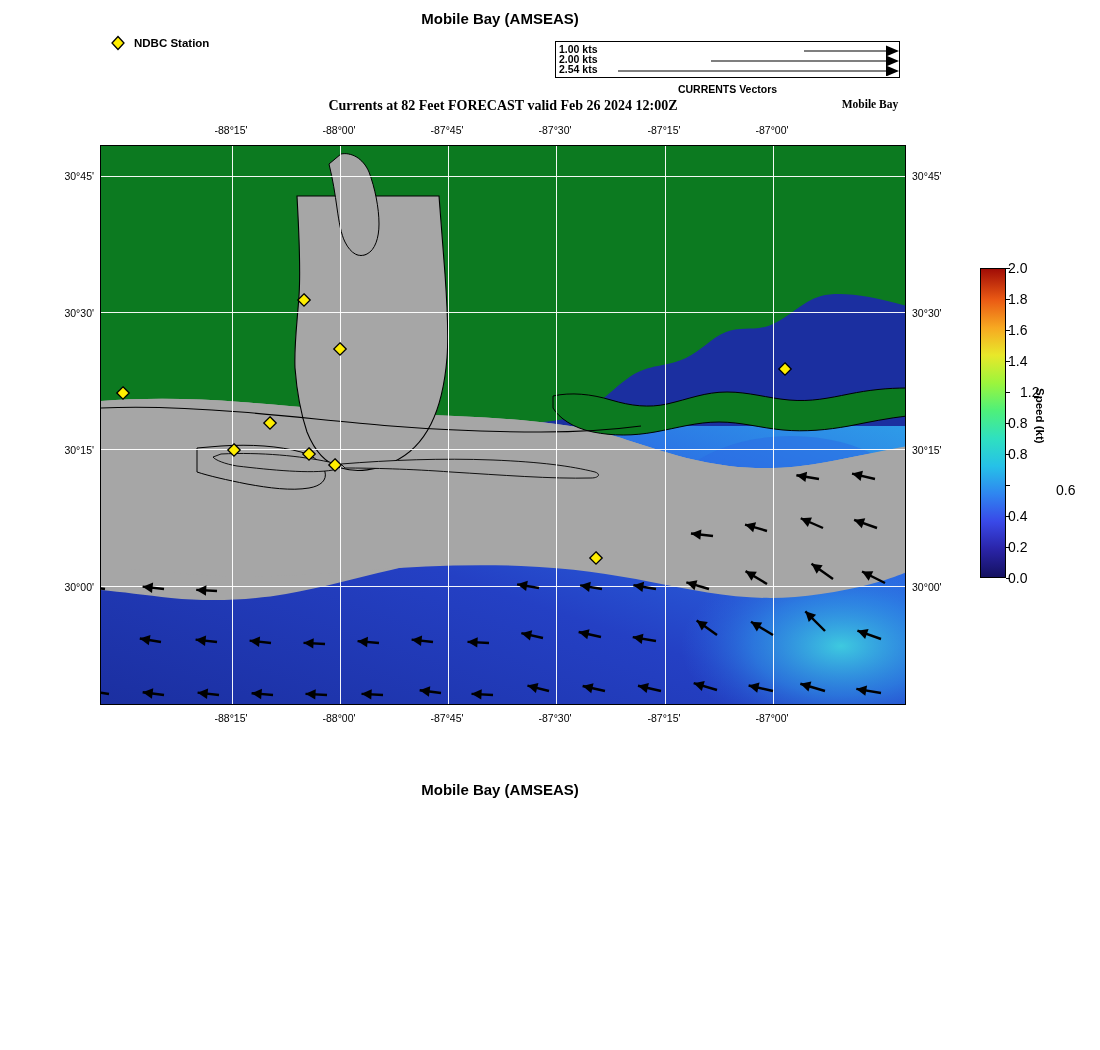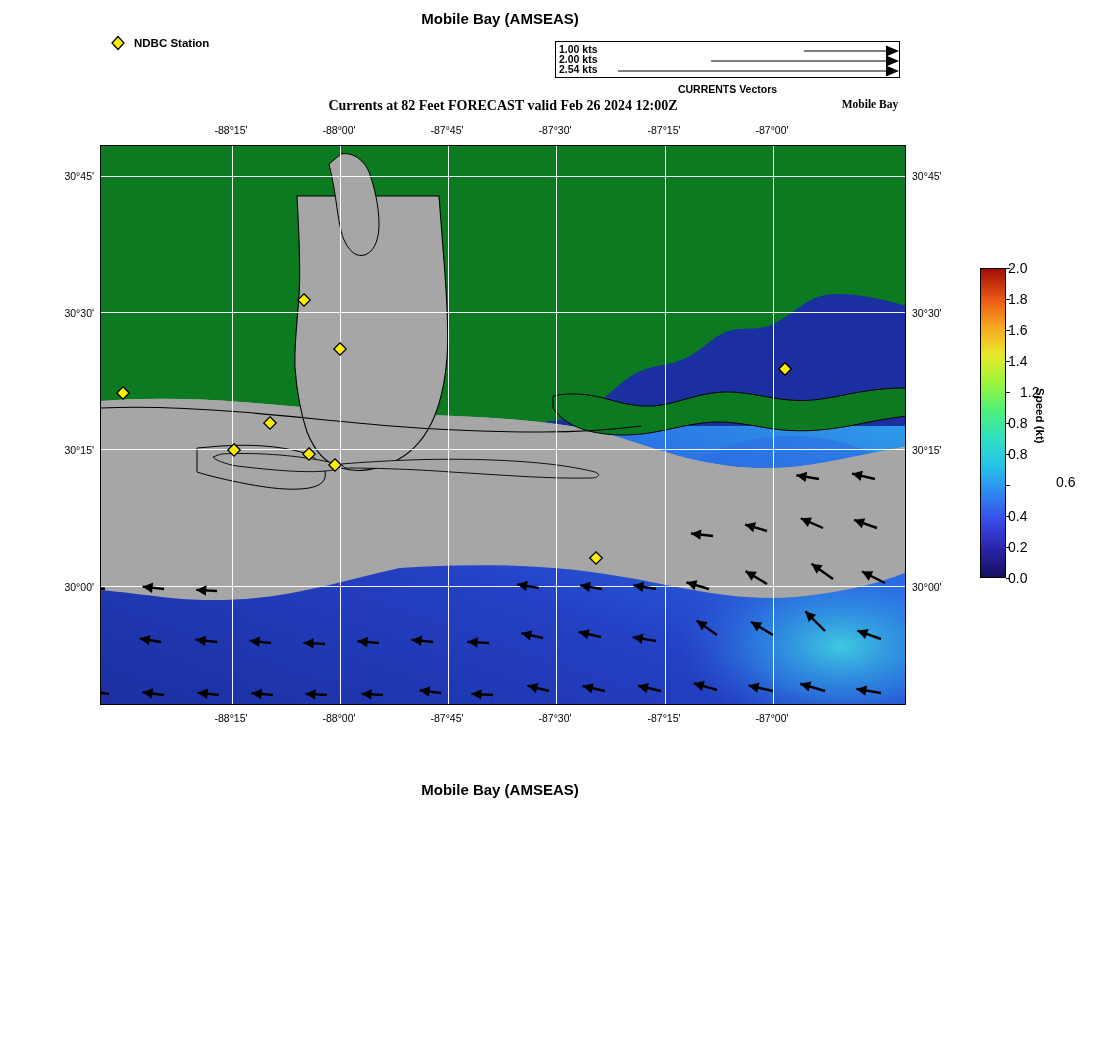--- a/index.html
+++ b/index.html
@@ -511,21 +511,21 @@
       <div class="cb-tick" style="top: 62px;">1.6</div>
       <div class="cb-tickmark" style="top: 62px;"></div>
       <div class="cb-tick" style="top: 93px;">1.4</div>
       <div class="cb-tickmark" style="top: 93px;"></div>
       <div class="cb-tick" style="top: 124px; margin-left: 12px;">1.2</div>
       <div class="cb-tickmark" style="top: 124px;"></div>
       <div class="cb-tick" style="top: 155px;">0.8</div>
       <div class="cb-tickmark" style="top: 155px;"></div>
       <div class="cb-tick" style="top: 186px;">0.8</div>
       <div class="cb-tickmark" style="top: 186px;"></div>
-      <div class="cb-tick" style="top: 214px; padding-left: 48px;">0.6</div>
+      <div class="cb-tick" style="top: 222px; padding-left: 48px;">0.6</div>
       <div class="cb-tickmark" style="top: 217px;"></div>
       <div class="cb-tick" style="top: 248px;">0.4</div>
       <div class="cb-tickmark" style="top: 248px;"></div>
       <div class="cb-tick" style="top: 279px;">0.2</div>
       <div class="cb-tickmark" style="top: 279px;"></div>
       <div class="cb-tick" style="top: 310px;">0.0</div>
       <div class="cb-tickmark" style="top: 310px;"></div>
     </div>
   <div id="colorbar-title">Speed (kt)</div>
 </div>

